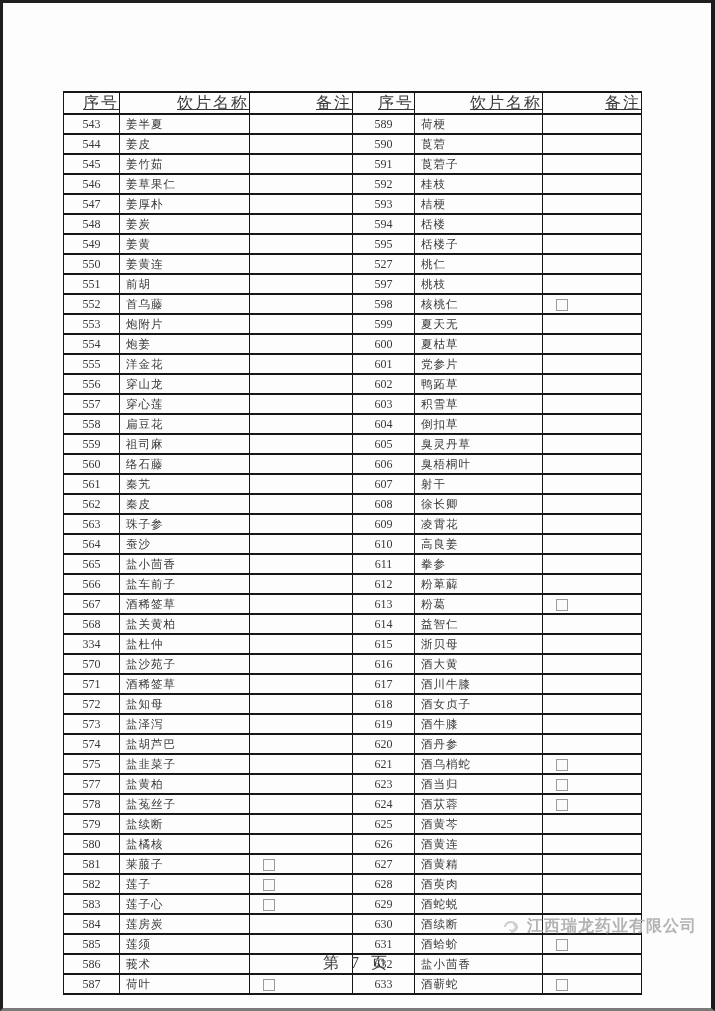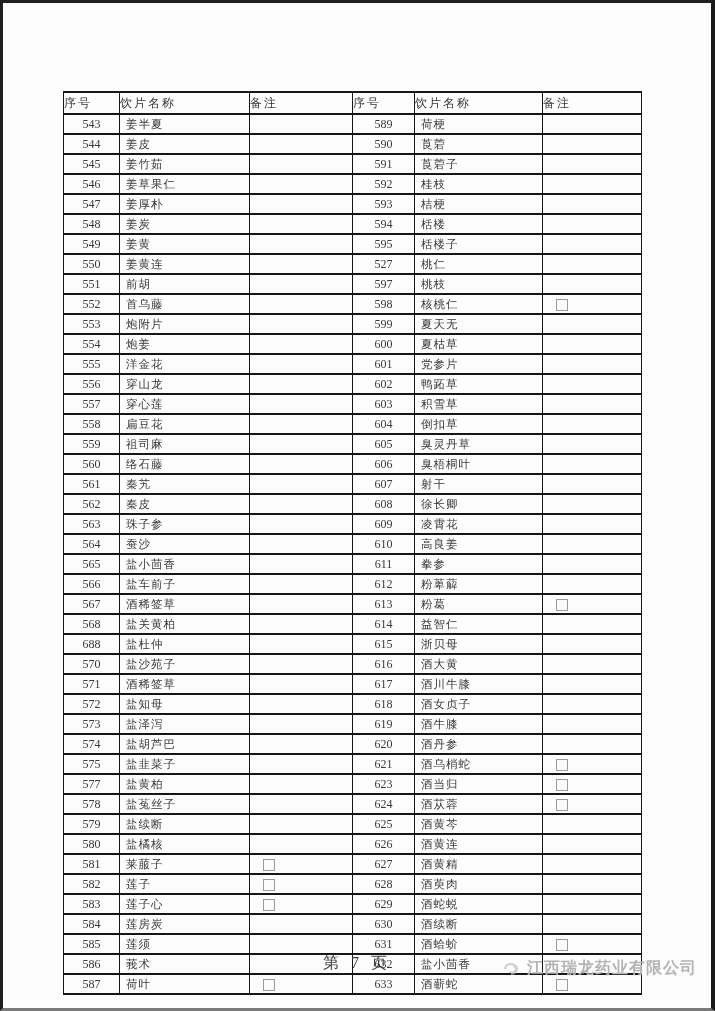--- a/index.html
+++ b/index.html
@@ -30,23 +30,24 @@
     padding:0;
     height:18px;
     font-size:11.5px;
     line-height:16px;
     overflow:hidden;
     white-space:nowrap;
   }
   .herb-table th{
     height:20px;
     font-weight:normal;
-    text-align:left;
+    text-align:right;
     letter-spacing:2px;
-    font-size:12px;
+    font-size:16px;
+    text-decoration:underline;
   }
   td.c-no{text-align:center;font-size:12px;}
   td.c-name{text-align:left;padding-left:6px;letter-spacing:1px;}
   td.c-remark{text-align:left;}
   .cbx{
     display:inline-block;
     width:10px;height:10px;
     border:1px solid #9b9b9b;
     background:#fbfbfb;
     margin-left:13px;
@@ -55,21 +56,21 @@
   .footer{
     position:absolute;
     left:0;right:0;top:950px;
     text-align:center;
     font-size:16px;
     letter-spacing:4px;
     color:#3d3d3d;
   }
   .watermark{
     position:absolute;
-    right:14px;top:955px;
+    right:14px;top:913px;
     font-size:16px;
     font-weight:bold;
     color:#b3b3b3;
     letter-spacing:1px;
     display:flex;
     align-items:center;
     gap:5px;
   }
   .logo{display:inline-block;width:20px;height:18px;opacity:.75;}
 </style>
@@ -300,21 +301,21 @@
         </tr>
         <tr>
           <td class="c-no">568</td>
           <td class="c-name">盐关黄柏</td>
           <td class="c-remark"></td>
           <td class="c-no">614</td>
           <td class="c-name">益智仁</td>
           <td class="c-remark"></td>
         </tr>
         <tr>
-          <td class="c-no">688</td>
+          <td class="c-no">334</td>
           <td class="c-name">盐杜仲</td>
           <td class="c-remark"></td>
           <td class="c-no">615</td>
           <td class="c-name">浙贝母</td>
           <td class="c-remark"></td>
         </tr>
         <tr>
           <td class="c-no">570</td>
           <td class="c-name">盐沙苑子</td>
           <td class="c-remark"></td>

